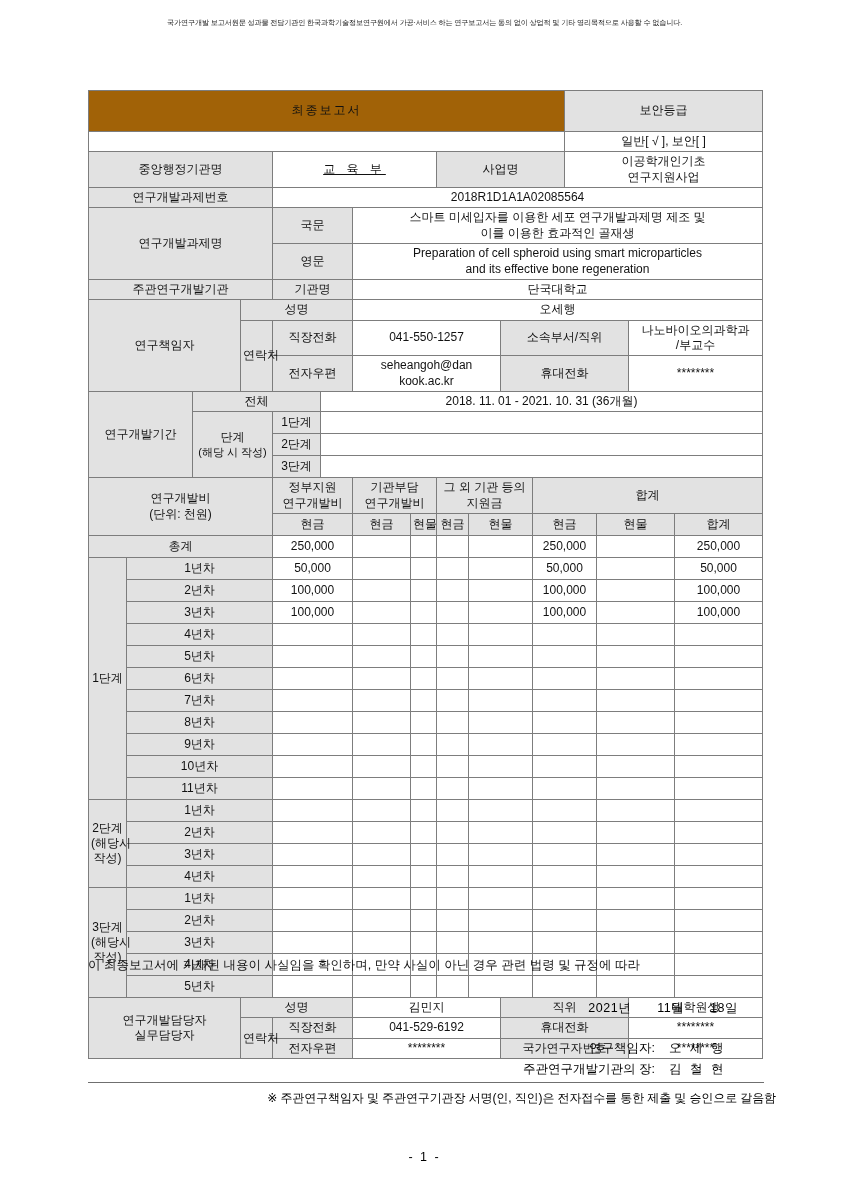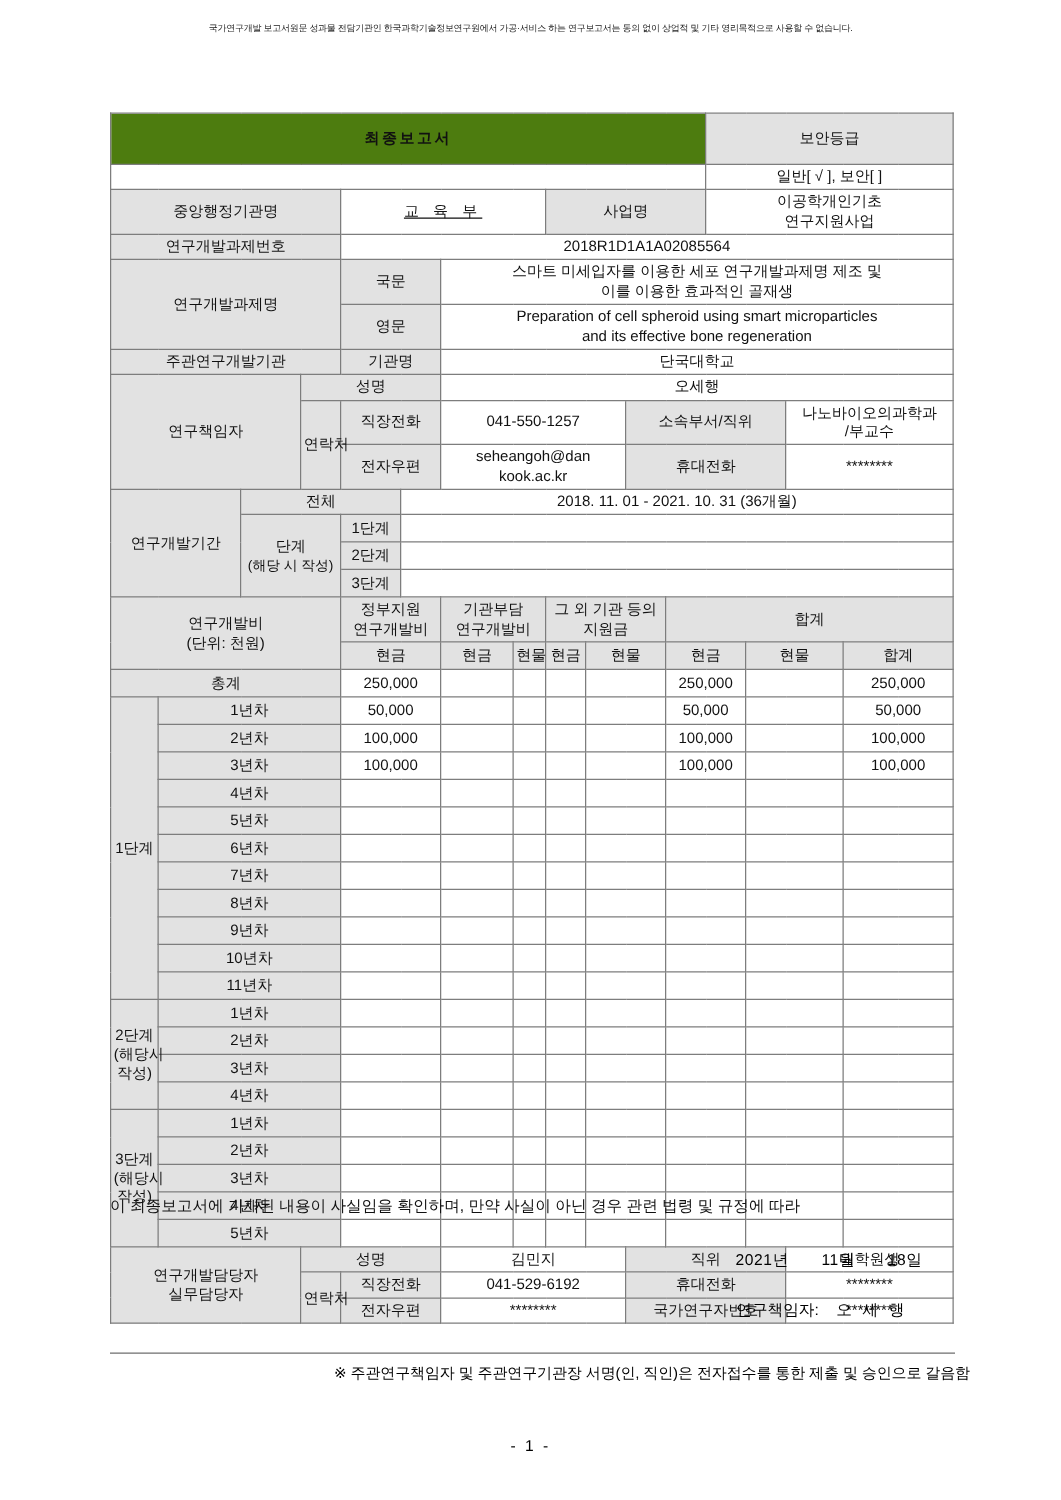--- a/index.html
+++ b/index.html
@@ -54,24 +54,24 @@
     word-break: keep-all;
   }
   .hd {
     background: #e2e2e2;
   }
   .wh {
     background: #ffffff;
   }
   .title-cell {
     font-size: 20px;
-    font-weight: bold;
+    font-weight: normal;
     letter-spacing: 2px;
     height: 36px;
-    background: #4d7c0f;
+    background: #a16207;
   }
   .sp {
     letter-spacing: 4px;
     text-decoration: underline;
   }
   .sm {
     font-size: 11px;
   }
   .xsm {
     font-size: 10.5px;
@@ -584,20 +584,23 @@
   <div class="date-line">
     <span>2021년</span>
     <span>11월</span>
     <span>18일</span>
   </div>
 
   <div class="sign-block">
     <div>
       <span>연구책임자:</span><span class="nm">오 세 행</span>
     </div>
+    <div>
+      <span>주관연구개발기관의 장:</span><span class="nm">김 철 현</span>
+    </div>
   </div>
 
   <div class="rule"></div>
 
   <div class="note">※ 주관연구책임자 및 주관연구기관장 서명(인, 직인)은 전자접수를 통한 제출 및 승인으로 갈음함</div>
 
   <div class="pageno">- 1 -</div>
 
 </div>
 

